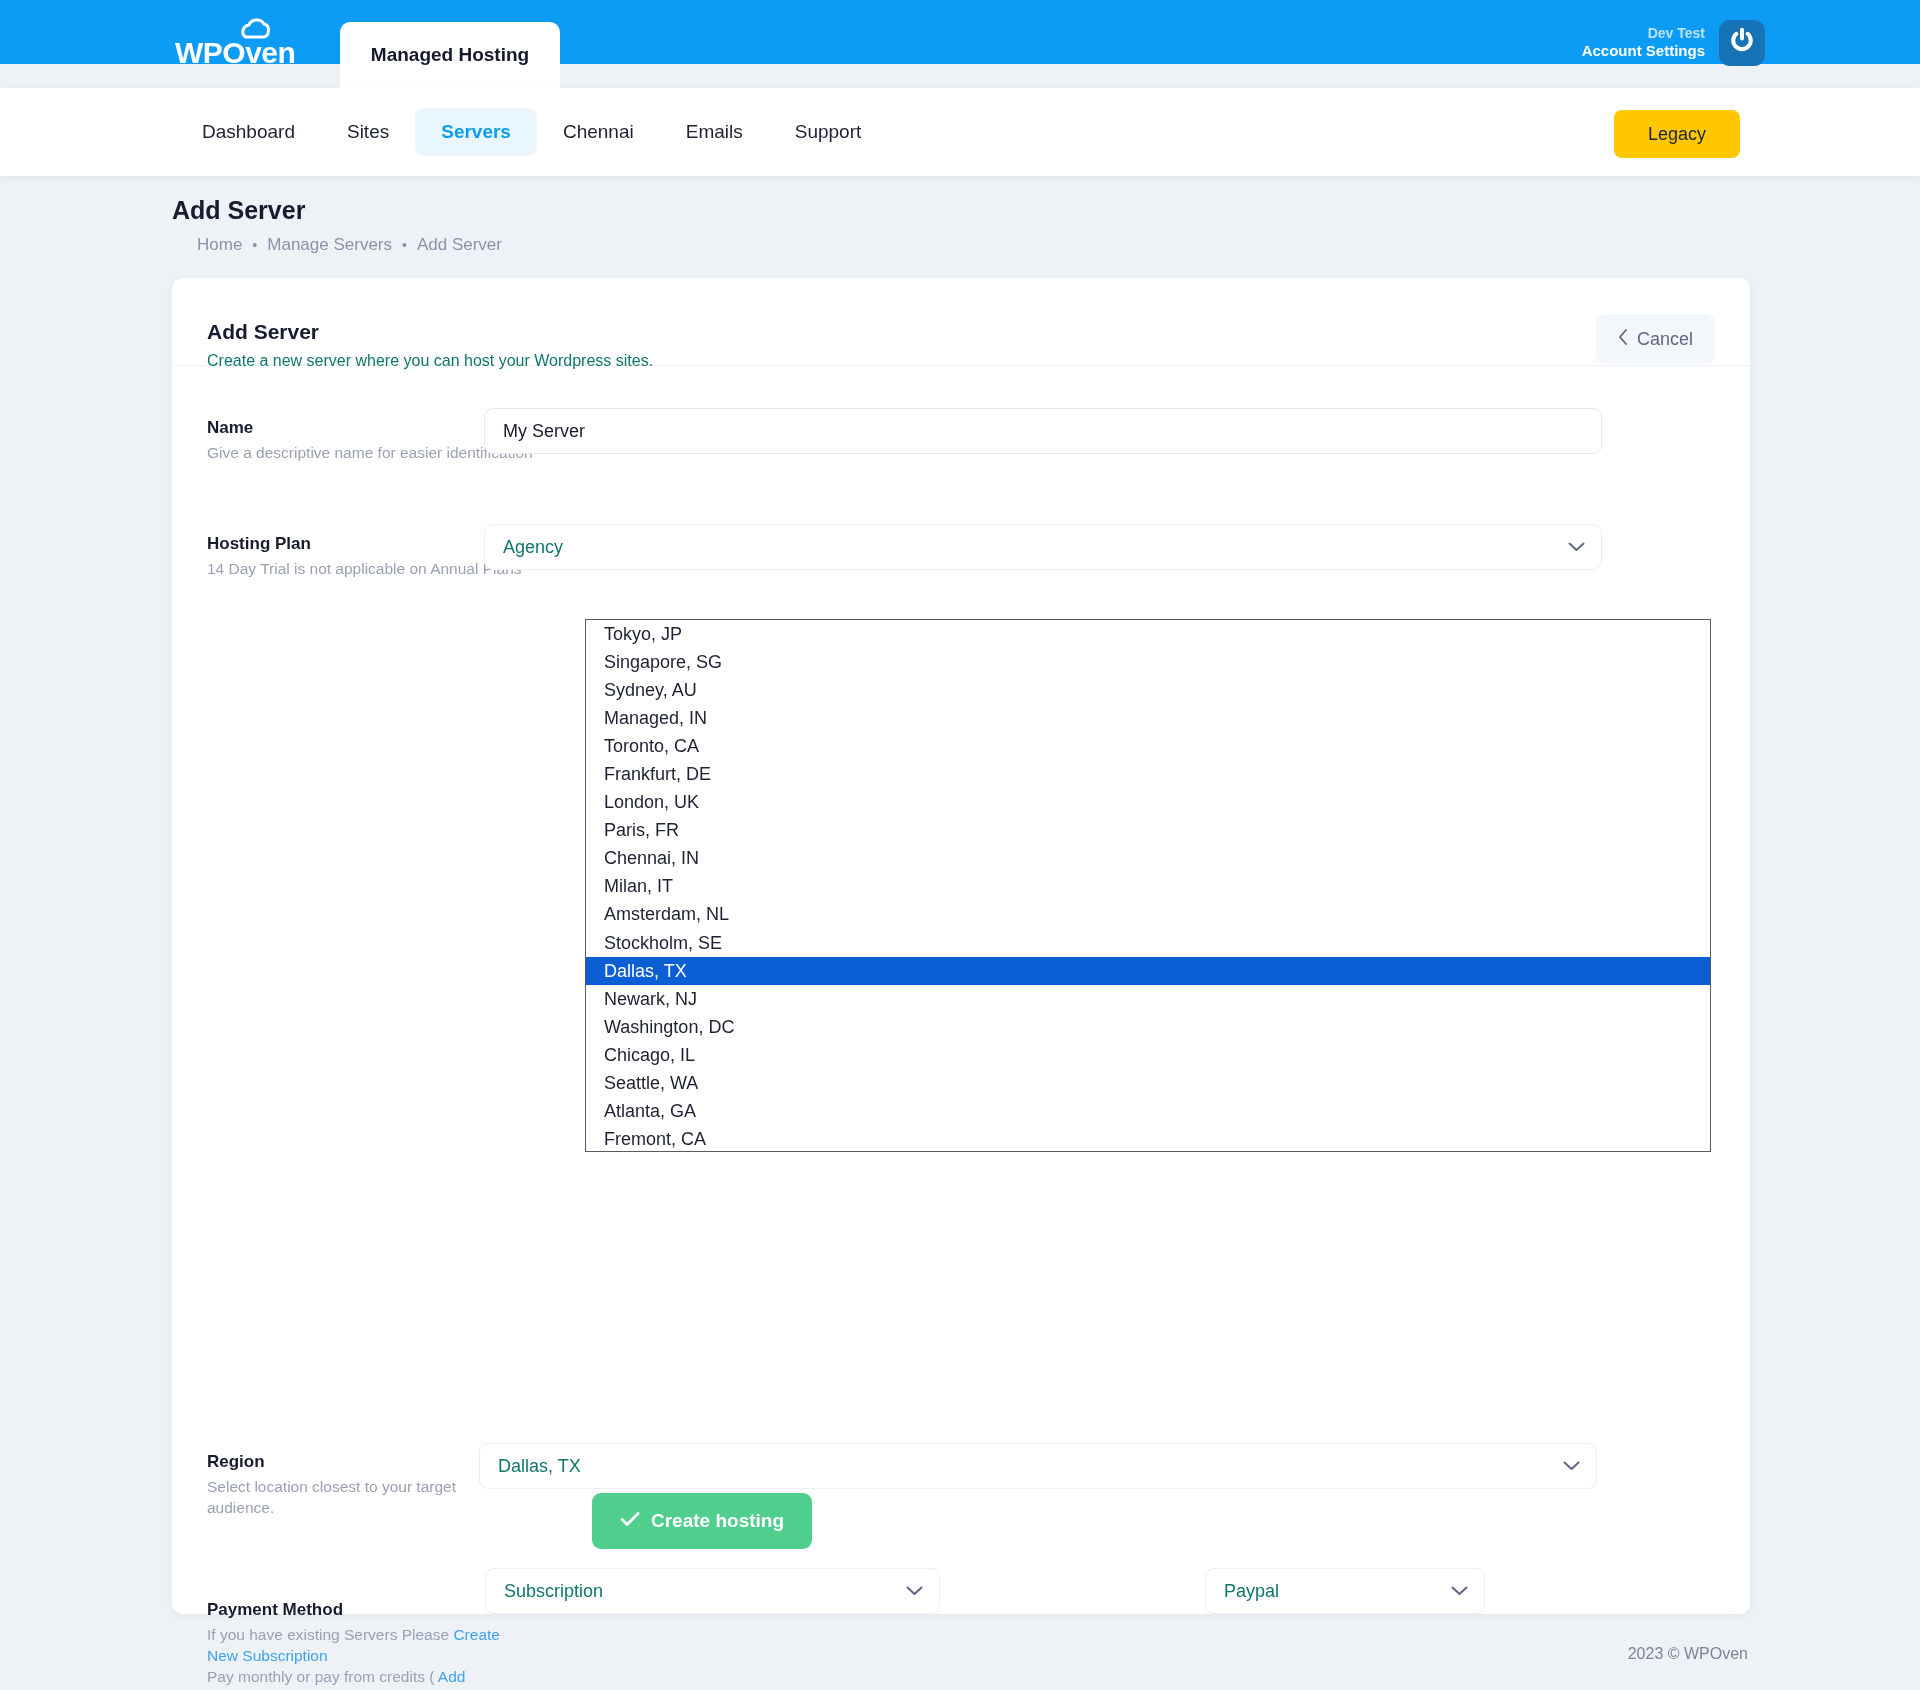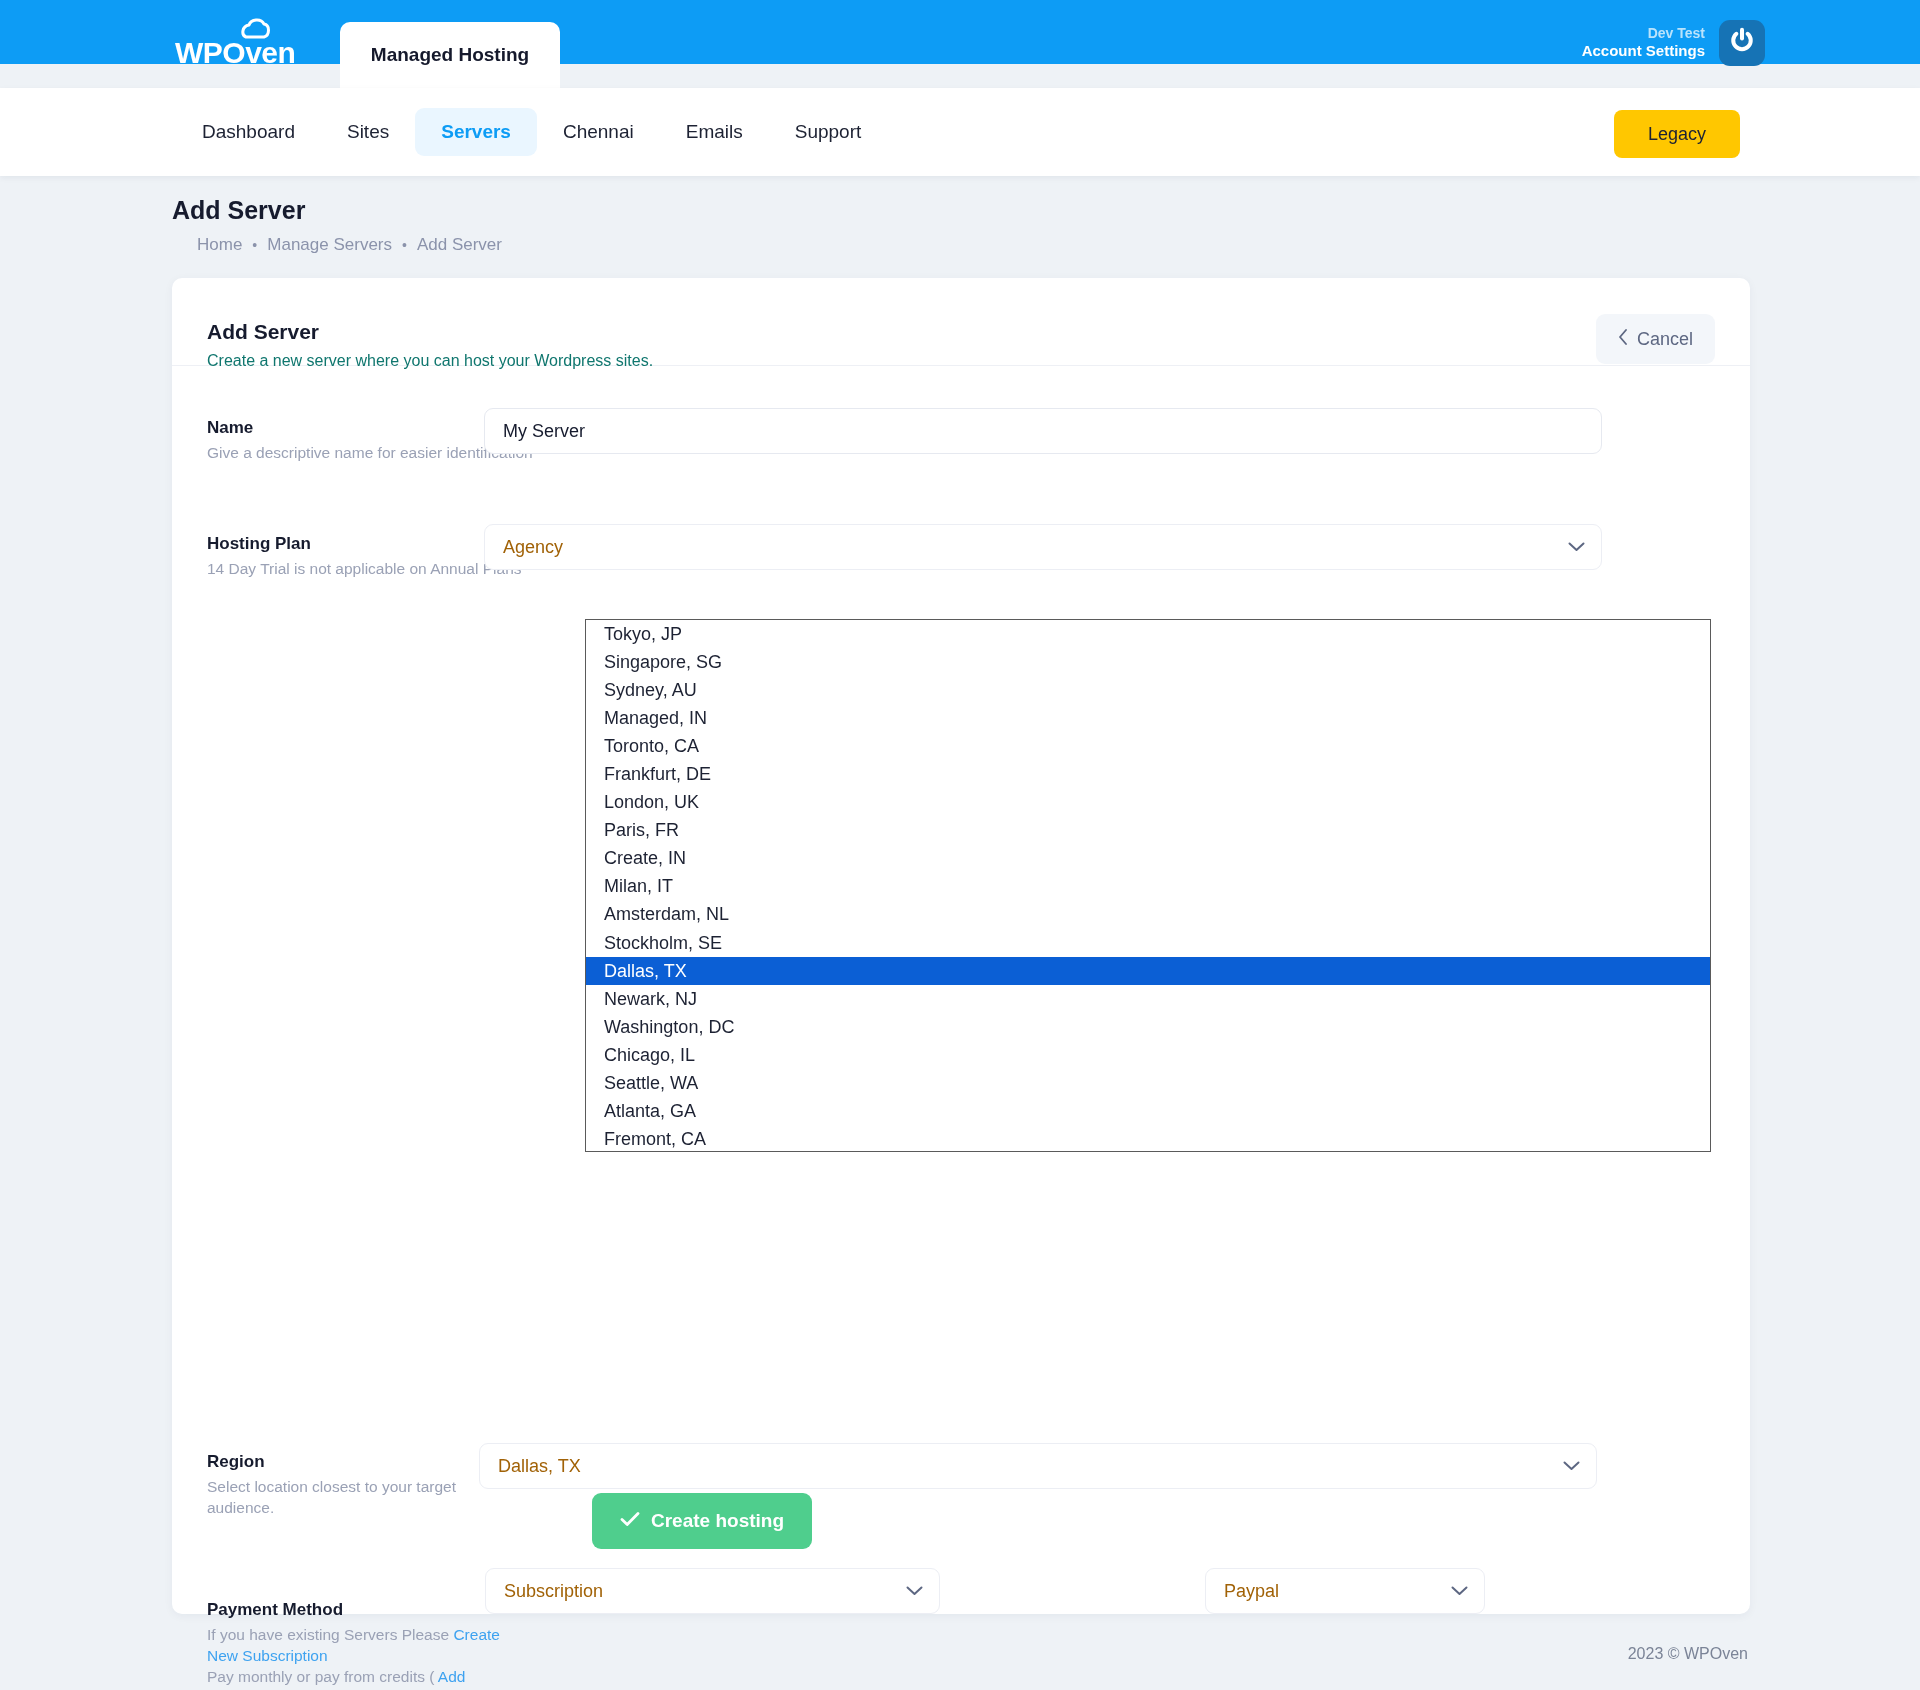--- a/index.html
+++ b/index.html
@@ -164,21 +164,21 @@
     outline: none;
   }
   .selbox {
     position: absolute;
     height: 46px;
     background: #ffffff;
     border: 1px solid #eceef4;
     border-radius: 9px;
     display: flex; align-items: center;
     padding: 0 18px;
-    font-size: 18px; color: #a16207;
+    font-size: 18px; color: #0f766e;
     cursor: pointer;
   }
   .selbox .chev {
     position: absolute; right: 16px; top: 50%;
     transform: translateY(-50%);
     display: flex;
   }
 
   
   .listbox {
@@ -341,21 +341,21 @@
 
   <div class="listbox" id="region-listbox">
       <div class="opt">Tokyo, JP</div>
       <div class="opt">Singapore, SG</div>
       <div class="opt">Sydney, AU</div>
       <div class="opt">Managed, IN</div>
       <div class="opt">Toronto, CA</div>
       <div class="opt">Frankfurt, DE</div>
       <div class="opt">London, UK</div>
       <div class="opt">Paris, FR</div>
-      <div class="opt">Create, IN</div>
+      <div class="opt">Chennai, IN</div>
       <div class="opt">Milan, IT</div>
       <div class="opt">Amsterdam, NL</div>
       <div class="opt">Stockholm, SE</div>
       <div class="opt sel">Dallas, TX</div>
       <div class="opt">Newark, NJ</div>
       <div class="opt">Washington, DC</div>
       <div class="opt">Chicago, IL</div>
       <div class="opt">Seattle, WA</div>
       <div class="opt">Atlanta, GA</div>
       <div class="opt">Fremont, CA</div>

